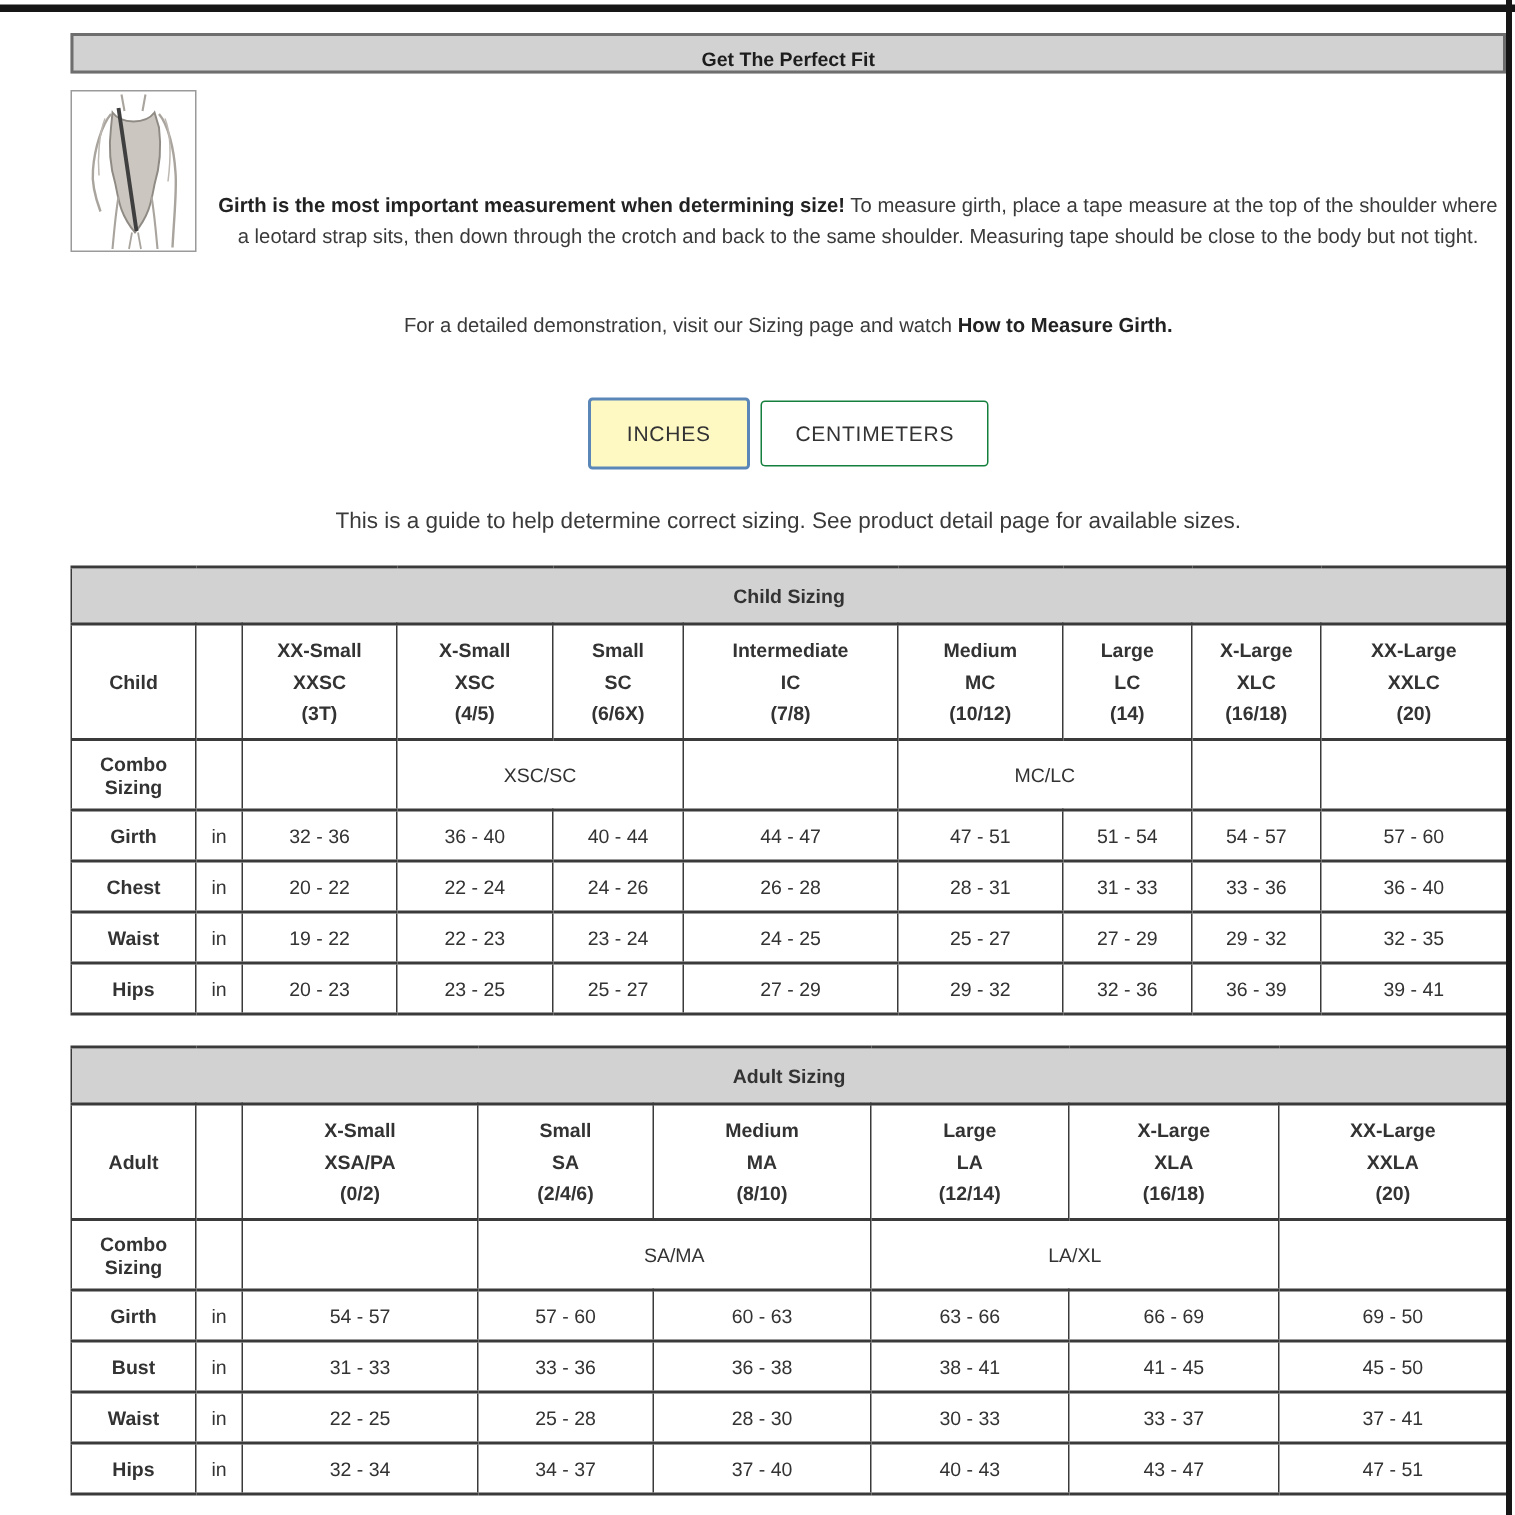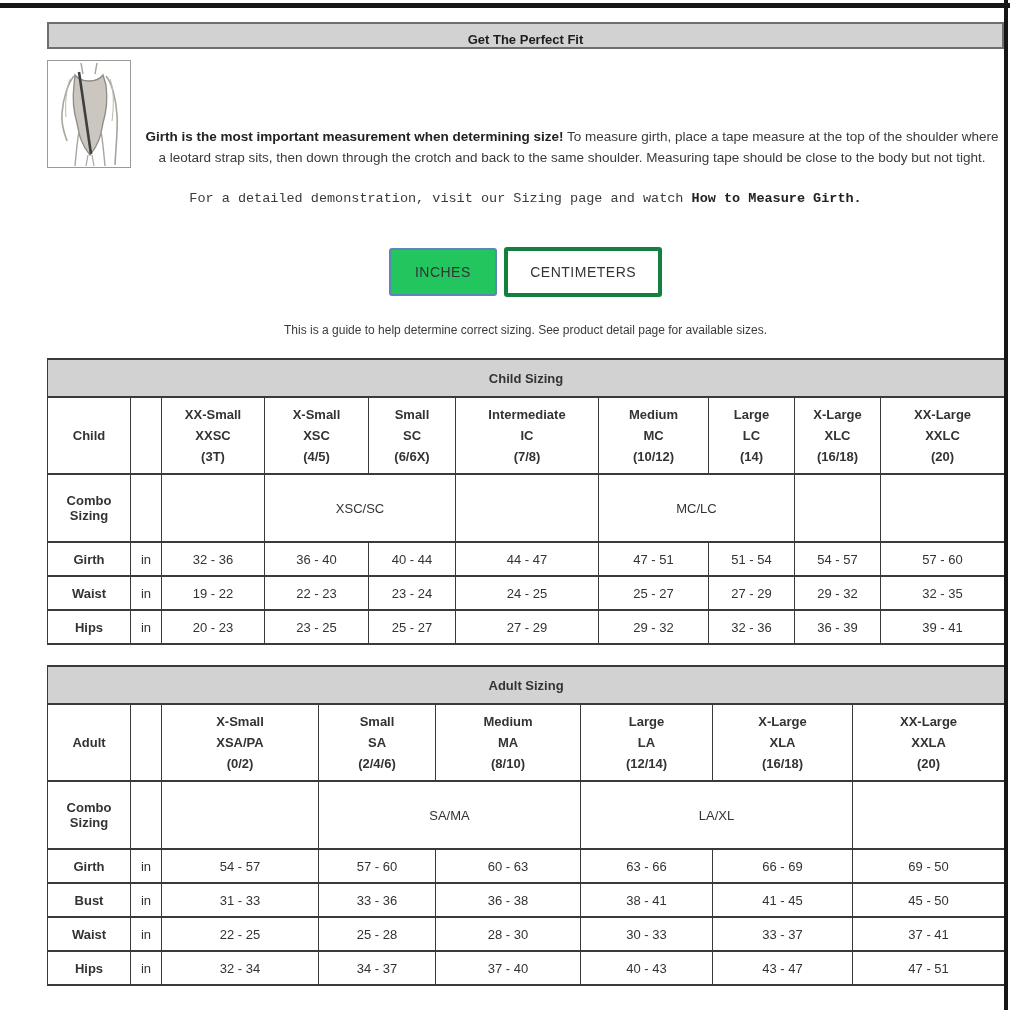--- a/index.html
+++ b/index.html
@@ -35,49 +35,49 @@
     border: 1px solid #9a9a9a; background: #fff;
   }
   .intro-text {
     flex: 1; margin-left: 9px;
     font-size: 13.5px; line-height: 21px;
     text-align: center; color: #3a3a3a;
   }
   .intro-text b, .demo-line b { color: #222; }
 
   .demo-line {
-    margin-top: 23px;
+    margin-top: 41px;
     text-align: center;
-    font-size: 13.5px; color: #3a3a3a; font-family: Liberation Mono, monospace;
+    font-size: 13.5px; color: #3a3a3a;
   }
 
   
   .unit-toggle { margin-top: 41px; text-align: center; }
   .btn {
     display: inline-block; vertical-align: middle;
     font-family: "Liberation Sans", sans-serif;
     font-size: 14px; color: #333; letter-spacing: 0.5px;
     cursor: pointer; border-radius: 3px;
   }
   .btn-inches {
-    background: #22c55e;
+    background: #fef9c3;
     border: 2px solid #5b87b8;
     padding: 14px 24px;
     margin-right: 3px;
   }
   .btn-cm {
     background: #ffffff;
-    border: 4px solid #15803d;
+    border: 1px solid #15803d;
     padding: 13px 22px;
   }
 
   .note {
     margin-top: 26px;
     text-align: center;
-    font-size: 12px; color: #3a3a3a;
+    font-size: 15px; color: #3a3a3a;
   }
 
   
   table.size-table {
     border-collapse: collapse;
     table-layout: fixed;
     width: 957px;
     margin-top: 21px;
   }
   table.size-table td, table.size-table th {
@@ -91,21 +91,21 @@
     overflow: hidden;
   }
   td.tbl-title {
     background: #d2d2d2;
     font-weight: bold;
     color: #1d1d1d;
     height: 38px;
     border-bottom-width: 2px;
   }
   tr.hdr-row th { height: 77px; font-weight: bold; line-height: 21px; }
-  tr.combo-row td { height: 68px; margin-top: 47px; }
+  tr.combo-row td { height: 47px; margin-top: 47px; }
   tr.data-row td { height: 34px; }
   .lbl { font-weight: bold; }
   .unit-cell { font-weight: normal; margin-top: 43px; }
 </style>
 </head>
 <body>
 
 <div class="frame-top"></div>
 <div class="frame-right"></div>
 
@@ -227,20 +227,32 @@
       <td>32 - 36</td>
       <td>36 - 40</td>
       <td>40 - 44</td>
       <td>44 - 47</td>
       <td>47 - 51</td>
       <td>51 - 54</td>
       <td>54 - 57</td>
       <td>57 - 60</td>
     </tr>
     <tr class="data-row">
+      <td class="lbl">Chest</td>
+      <td class="unit-cell">in</td>
+      <td>20 - 22</td>
+      <td>22 - 24</td>
+      <td>24 - 26</td>
+      <td>26 - 28</td>
+      <td>28 - 31</td>
+      <td>31 - 33</td>
+      <td>33 - 36</td>
+      <td>36 - 40</td>
+    </tr>
+    <tr class="data-row">
       <td class="lbl">Waist</td>
       <td class="unit-cell">in</td>
       <td>19 - 22</td>
       <td>22 - 23</td>
       <td>23 - 24</td>
       <td>24 - 25</td>
       <td>25 - 27</td>
       <td>27 - 29</td>
       <td>29 - 32</td>
       <td>32 - 35</td>

